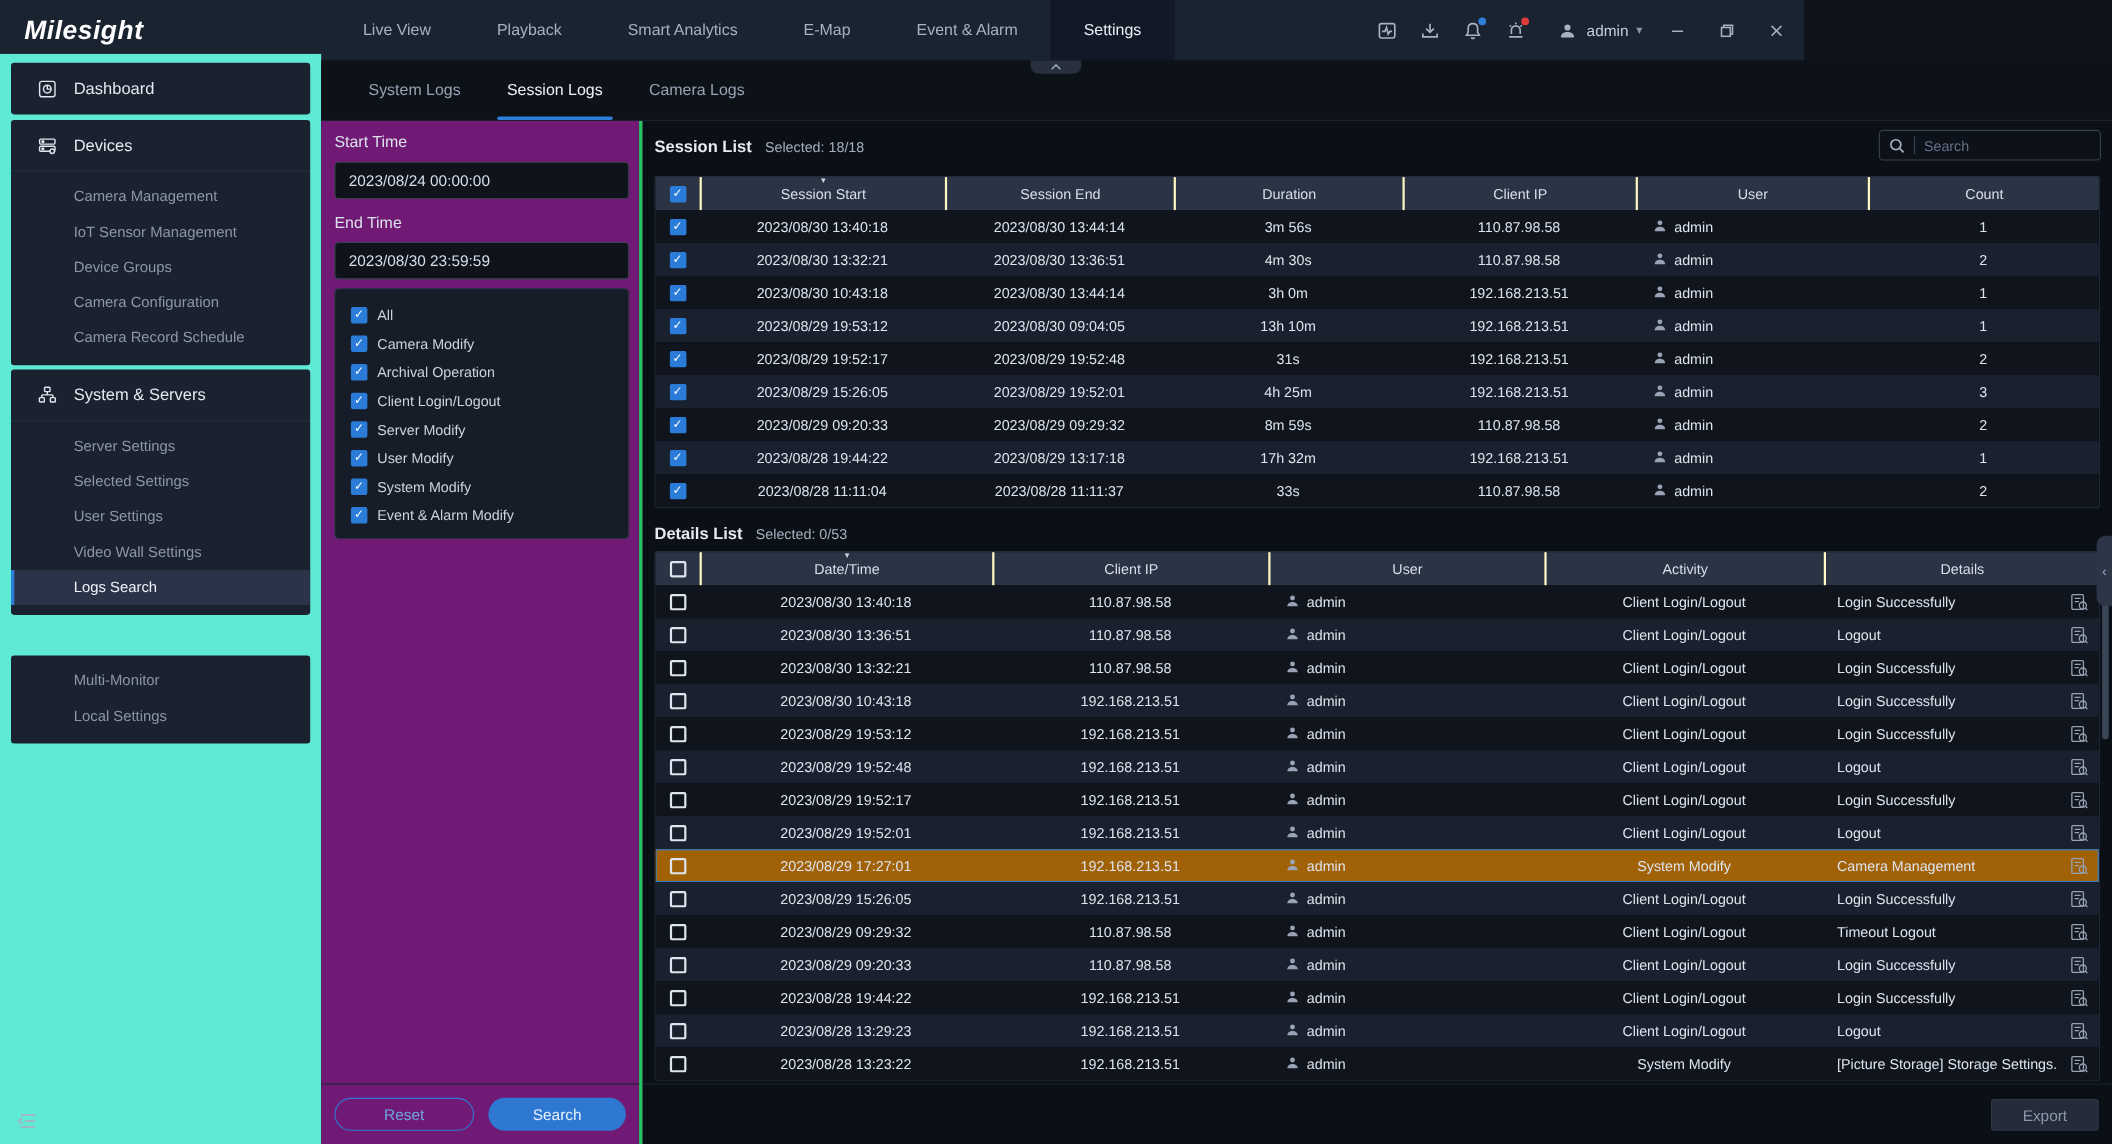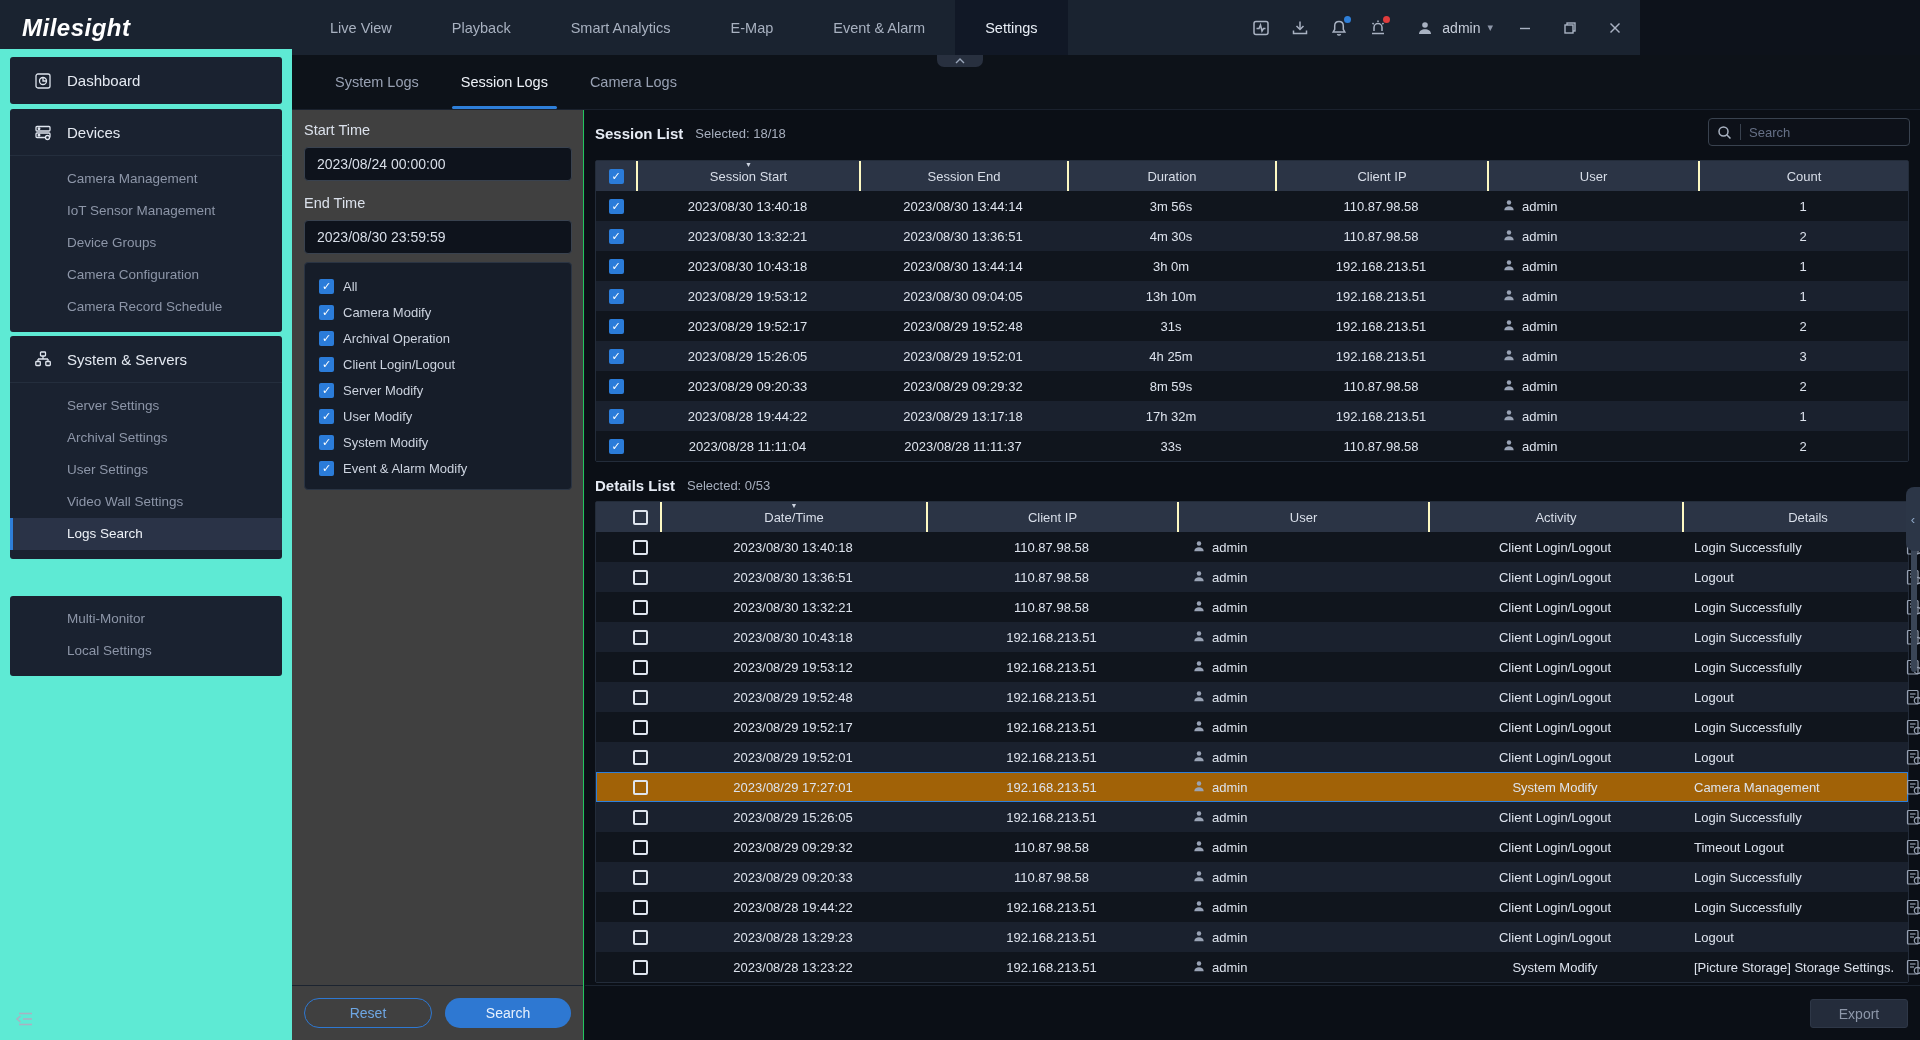--- a/index.html
+++ b/index.html
@@ -43,22 +43,22 @@
 
   
   .tabsbar { position:absolute; left:292px; top:55px; right:0; height:55px; background:#0d1219;
     border-bottom:1px solid #1a212d; display:flex; padding-left:22px; }
   .tab { padding:0 21px; display:flex; align-items:center; font-size:14.5px; color:#98a1b3; position:relative; }
   .tab.active { color:#eef2f8; }
   .tab.active::after { content:""; position:absolute; left:12px; right:12px; bottom:0; height:3px;
     background:var(--accent); border-radius:2px; }
 
   
-  .filterpanel { position:absolute; left:292px; top:110px; width:292px; bottom:0; background:#404040;
-    border-right:1px solid #22c55e; }
+  .filterpanel { position:absolute; left:292px; top:110px; width:292px; bottom:0; background:#701a75;
+    border-right:3px solid #22c55e; }
   .flabel { position:absolute; left:12px; font-size:14.5px; color:#dbe1eb; }
   .tinput { position:absolute; left:12px; width:268px; height:34px; background:#0e131c;
     border:1px solid #39424f; border-radius:4px; color:#d9dfe9; font-size:14px; padding:0 12px;
     font-family:inherit; outline:none; }
   .checkgroup { position:absolute; left:12px; top:152px; width:268px; height:228px; background:#161d29;
     border:1px solid #2a3443; border-radius:4px; padding:10px 14px; }
   .chk-row { height:26px; display:flex; align-items:center; gap:9px; font-size:13px; color:#ccd3df; }
   .cb { width:15px; height:15px; border-radius:2px; display:flex; align-items:center; justify-content:center; flex:none; }
   .cb.checked { background:#2b7cd9; color:#fff; font-size:11px; line-height:1; }
   .cb.un { border:2px solid #dfe5ee; background:transparent; }
@@ -77,21 +77,21 @@
     border:1px solid #39424f; border-radius:4px; display:flex; align-items:center; padding:0 8px; gap:8px; }
   .searchbox svg { stroke:#aab3c2; fill:none; stroke-width:1.5; flex:none; }
   .vdiv { width:1px; height:16px; background:#39424f; flex:none; }
   .searchbox input { background:transparent; border:none; outline:none; color:#aab3c2; font-size:13px;
     width:100%; font-family:inherit; }
   .searchbox input::placeholder { color:#667086; }
 
   .table { position:absolute; left:10px; width:1314px; border:1px solid #232c3a; border-radius:2px; }
   .trow { display:grid; height:30px; align-items:center; font-size:13px; color:#dde3ed; }
   .session .trow { grid-template-columns:40px 223px 208px 208px 212px 211px 210px; }
-  .details .trow { grid-template-columns:40px 266px 251px 251px 254px 250px;padding-left:24px; }
+  .details .trow { grid-template-columns:40px 266px 251px 251px 254px 250px; }
   .thead { background:#2b3445; color:#d8dee9; }
   .thead .cell { position:relative; height:30px; display:flex; align-items:center; justify-content:center; }
   .thead .cell + .cell { border-left:2px solid #fef9c3; }
   .caret { position:absolute; top:0px; left:50%; transform:translateX(-50%); font-size:7px; color:#cdd4e0; }
   .trow.odd  { background:#10151d; }
   .trow.even { background:#1a212e; }
   .trow.hl { box-shadow:inset 0 0 0 1px var(--accent); background:#a16207; }
   .cell { display:flex; align-items:center; justify-content:center; overflow:hidden; white-space:nowrap; }
   .cell.left { justify-content:flex-start; padding-left:16px; gap:7px; }
   .cell.detcell { justify-content:space-between; padding:0 9px 0 12px; }
@@ -232,21 +232,21 @@
             <line x1="4" y1="9" x2="4" y2="11.5"></line>
             <line x1="14" y1="9" x2="14" y2="11.5"></line>
             <rect x="1.8" y="11.5" width="4.5" height="4" rx="0.8"></rect>
             <rect x="11.8" y="11.5" width="4.5" height="4" rx="0.8"></rect>
           </svg>
         </span>
         <span>System &amp; Servers</span>
       </div>
       <div class="sitems">
         <div class="sitem">Server Settings</div>
-        <div class="sitem">Archival Settings</div>
+        <div class="sitem">Selected Settings</div>
         <div class="sitem">User Settings</div>
         <div class="sitem">Video Wall Settings</div>
         <div class="sitem active">Logs Search</div>
       </div>
     </div>
     <div class="sgroup" style="top: 547px;">
       <div class="sitems">
         <div class="sitem">Multi-Monitor</div>
         <div class="sitem">Local Settings</div>
       </div>

